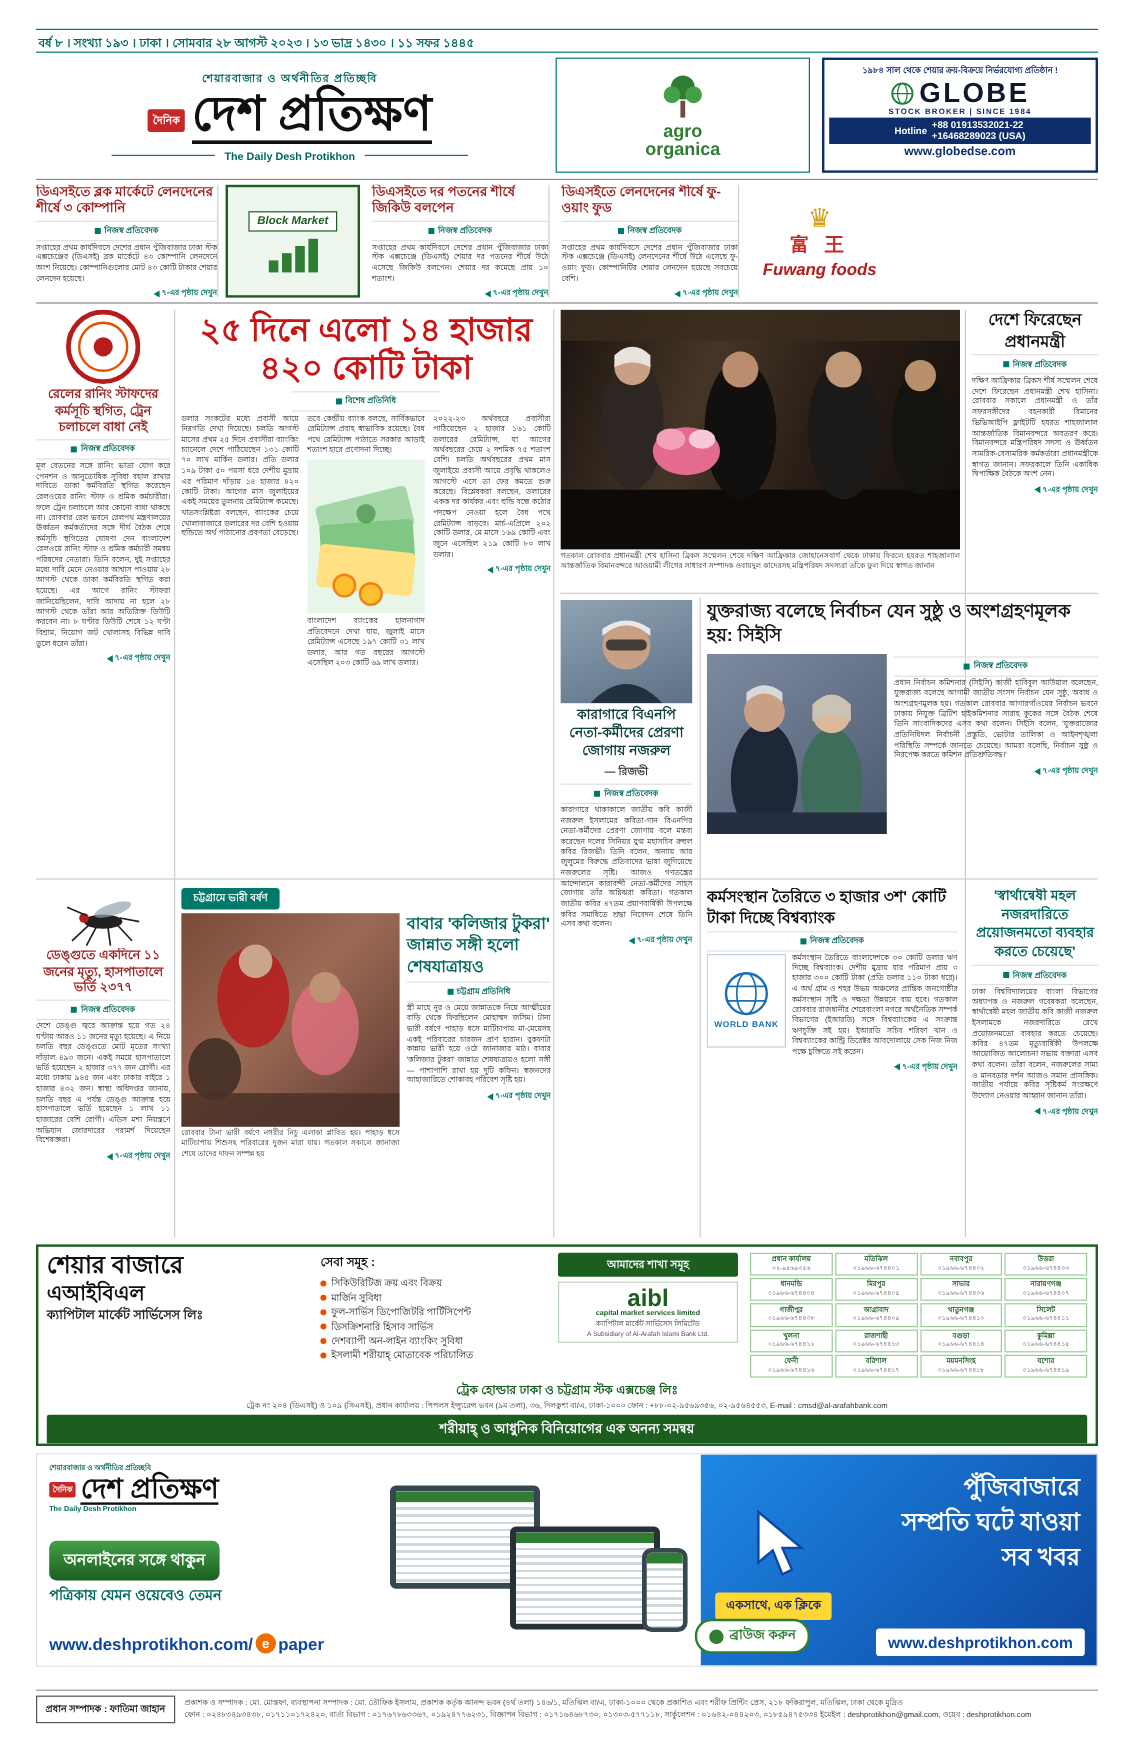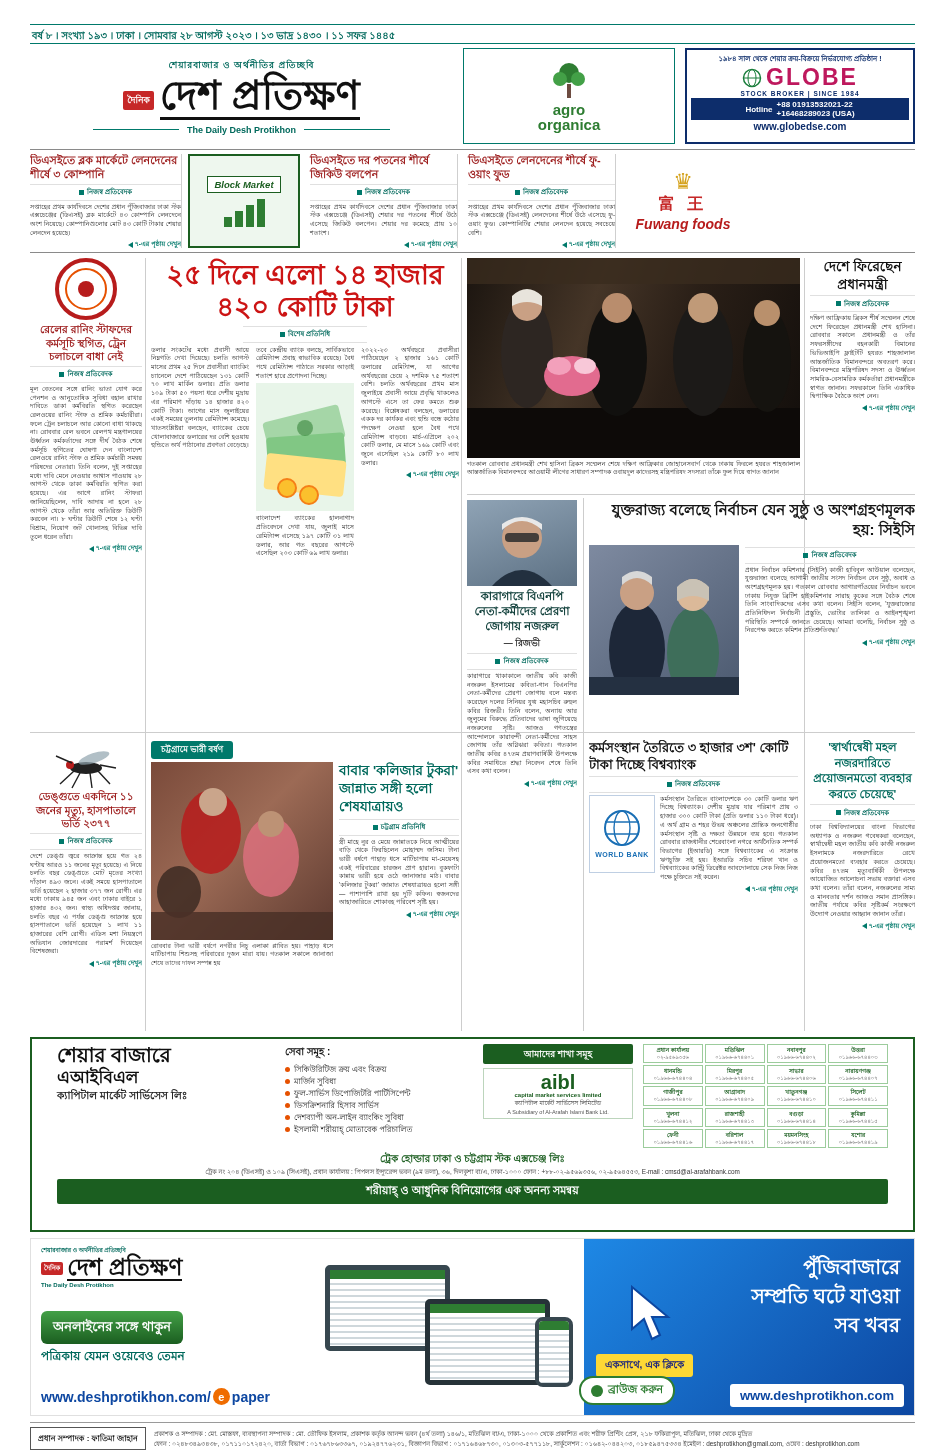--- a/index.html
+++ b/index.html
@@ -21,21 +21,21 @@
   .mast-sub .line{flex:1;height:1px;background:#00796b}
   .mast-sub span{font-size:9px;color:#00695c;font-weight:bold;white-space:nowrap}
 
   .ad-agro{width:212px;border:1.5px solid #00796b;display:flex;flex-direction:column;align-items:center;justify-content:center;gap:2px}
   .agro-name{font-size:15px;color:#2e7d32;line-height:1}
   .agro-name b{display:block;text-align:center}
 
   .ad-globe{width:230px;border:2px solid #0d2d6b;padding:3px 4px;display:flex;flex-direction:column;gap:1px}
   .globe-tag{font-size:7px;color:#0d2d6b;text-align:center;font-weight:bold}
   .globe-brand-row{display:flex;align-items:center;justify-content:center;gap:4px}
-  .globe-brand{font-size:23px;font-weight:bold;color:#be185d;letter-spacing:2px;line-height:1}
+  .globe-brand{font-size:23px;font-weight:bold;color:#0f172a;letter-spacing:2px;line-height:1}
   .globe-sub{font-size:6.5px;color:#0d2d6b;text-align:center;font-weight:bold;letter-spacing:1px}
   .globe-hotline{background:#0d2d6b;color:#fff;font-size:8px;font-weight:bold;display:flex;align-items:center;gap:4px;padding:2px 4px;justify-content:center}
   .globe-hotline .phones{display:flex;flex-direction:column;line-height:1.15}
   .globe-web{font-size:10px;font-weight:bold;color:#0d2d6b;text-align:center}
 
   
   .briefs-row{display:flex;margin-top:5px;border-top:1px solid #8a8a8a;border-bottom:1px solid #8a8a8a;height:104px;padding:4px 0;gap:6px}
   .brief{width:152px;border-right:1px solid #cfcfcf;padding-right:0;overflow:hidden}
   .brief-h{font-size:11px;font-weight:bold;color:#9e1f1f;line-height:1.25}
   .byline{display:flex;align-items:center;justify-content:center;gap:3px;color:#00695c;font-size:6.8px;font-weight:bold;margin:2px 0;border-top:0.5px solid #e0e0e0;border-bottom:0.5px solid #e0e0e0;padding:1.5px 0}
@@ -71,31 +71,31 @@
   .crest{display:flex;justify-content:center;margin-bottom:3px}
   .kicker-wrap{text-align:center;margin-bottom:3px}
   .kicker{background:#00796b;color:#fff;font-size:10px;font-weight:bold;padding:2px 16px;border-radius:3px;display:inline-block}
   .h-main{font-size:27px;font-weight:bold;color:#cc1414;text-align:center;line-height:1.18;margin:2px 0}
   .main-cols{display:flex;gap:7px;margin-top:3px}
   .main-cols .col{flex:1}
   .ph{position:relative;overflow:hidden}
   .ph svg{display:block;width:100%;height:100%}
   .caption{font-size:6.2px;color:#222;text-align:justify;line-height:1.35;margin-top:2px}
   .h-pm{font-size:13.5px;font-weight:bold;color:#111;text-align:center;line-height:1.3}
-  .h-cec{font-size:15px;font-weight:bold;color:#161616;text-align:right;line-height:1.35}
+  .h-cec{font-size:15px;font-weight:bold;color:#161616;text-align:left;line-height:1.35}
   .h-rizvi{font-size:11.5px;font-weight:bold;color:#12413c;text-align:center;line-height:1.3}
   .attrib{font-size:9px;font-weight:bold;color:#333;text-align:center;margin:2px 0}
   .h-wb{font-size:13px;font-weight:bold;color:#111;text-align:left;line-height:1.3}
   .h-rb{font-size:11.5px;font-weight:bold;color:#00695c;text-align:center;line-height:1.35}
   .h-ctg{font-size:13.5px;font-weight:bold;color:#00695c;line-height:1.35}
   .wb-logo{width:66px;height:78px;border:1px solid #bfcfe3;display:flex;flex-direction:column;align-items:center;justify-content:center;gap:3px;float:left;margin:0 5px 2px 0;background:#fff}
   .wb-logo span{font-size:7px;font-weight:bold;color:#1a6fb5;letter-spacing:0.5px;text-align:center;line-height:1.2}
 
   
-  .aibl{border:2px solid #1b5e20;margin-top:6px;height:195px;padding:5px 25px;overflow:hidden}
+  .aibl{border:2px solid #1b5e20;margin-top:6px;height:168px;padding:5px 7px;overflow:hidden}
   .aibl-top{display:flex;gap:10px;height:104px}
   .aibl-left{width:218px}
   .aibl-h1{font-size:20px;font-weight:bold;color:#101010;line-height:1.1}
   .aibl-sub{font-size:10.5px;color:#222;line-height:1.35;margin:3px 0}
   .aibl-brand{font-size:17px;font-weight:bold;color:#101010;line-height:1.15;margin-top:2px}
   .aibl-brand-sub{font-size:10.5px;font-weight:bold;color:#222}
   .aibl-services{width:188px}
   .svc-title{font-size:10px;font-weight:bold;color:#101010;margin-bottom:3px}
   .svc{display:flex;align-items:flex-start;gap:4px;font-size:8px;color:#222;line-height:1.5}
   .svc .dot{width:5px;height:5px;border-radius:50%;background:#e65100;margin-top:3px;flex:0 0 auto}
@@ -136,21 +136,21 @@
   .dev.d3{left:210px;top:70px;width:38px;height:70px;border-radius:8px;border-width:4px}
   .browse{position:absolute;left:548px;bottom:10px;display:flex;align-items:center;gap:5px;background:#fff;border:2px solid #2e7d32;border-radius:14px;padding:3px 10px;color:#2e7d32;font-size:11px;font-weight:bold;z-index:3;cursor:pointer}
   .browse .cir{width:12px;height:12px;border-radius:50%;background:#2e7d32;display:inline-block}
   .ep-right{width:330px;position:relative;background:linear-gradient(135deg,#1e88e5,#0d47a1);color:#fff}
   .ep-r-text{position:absolute;right:14px;top:14px;text-align:right;font-size:20px;font-weight:bold;line-height:1.45}
   .ep-badge{position:absolute;left:12px;bottom:38px;background:#fdd835;color:#1a237e;font-size:10px;font-weight:bold;padding:3px 9px;border-radius:3px}
   .ep-r-url{position:absolute;right:10px;bottom:8px;background:#fff;color:#0d47a1;font-size:13px;font-weight:bold;padding:4px 10px;border-radius:3px;cursor:pointer}
   .cursor-ic{position:absolute;left:40px;top:46px}
 
   
-  .footer{margin-top:6px;border-top:1px solid #9a9a9a;padding-top:4px;display:flex;gap:8px;align-items:center}
+  .footer{margin-top:19px;border-top:1px solid #9a9a9a;padding-top:4px;display:flex;gap:8px;align-items:center}
   .chief{border:1px solid #555;padding:4px 7px;font-size:8px;font-weight:bold;white-space:nowrap}
   .foot-lines{font-size:6.4px;color:#333;line-height:1.55;text-align:justify}
 </style>
 </head>
 <body>
 
 <div class="page">
 
   <div class="dateline">বর্ষ ৮ । সংখ্যা ১৯৩ । ঢাকা । সোমবার ২৮ আগস্ট ২০২৩ । ১৩ ভাদ্র ১৪৩০ । ১১ সফর ১৪৪৫</div>
 

